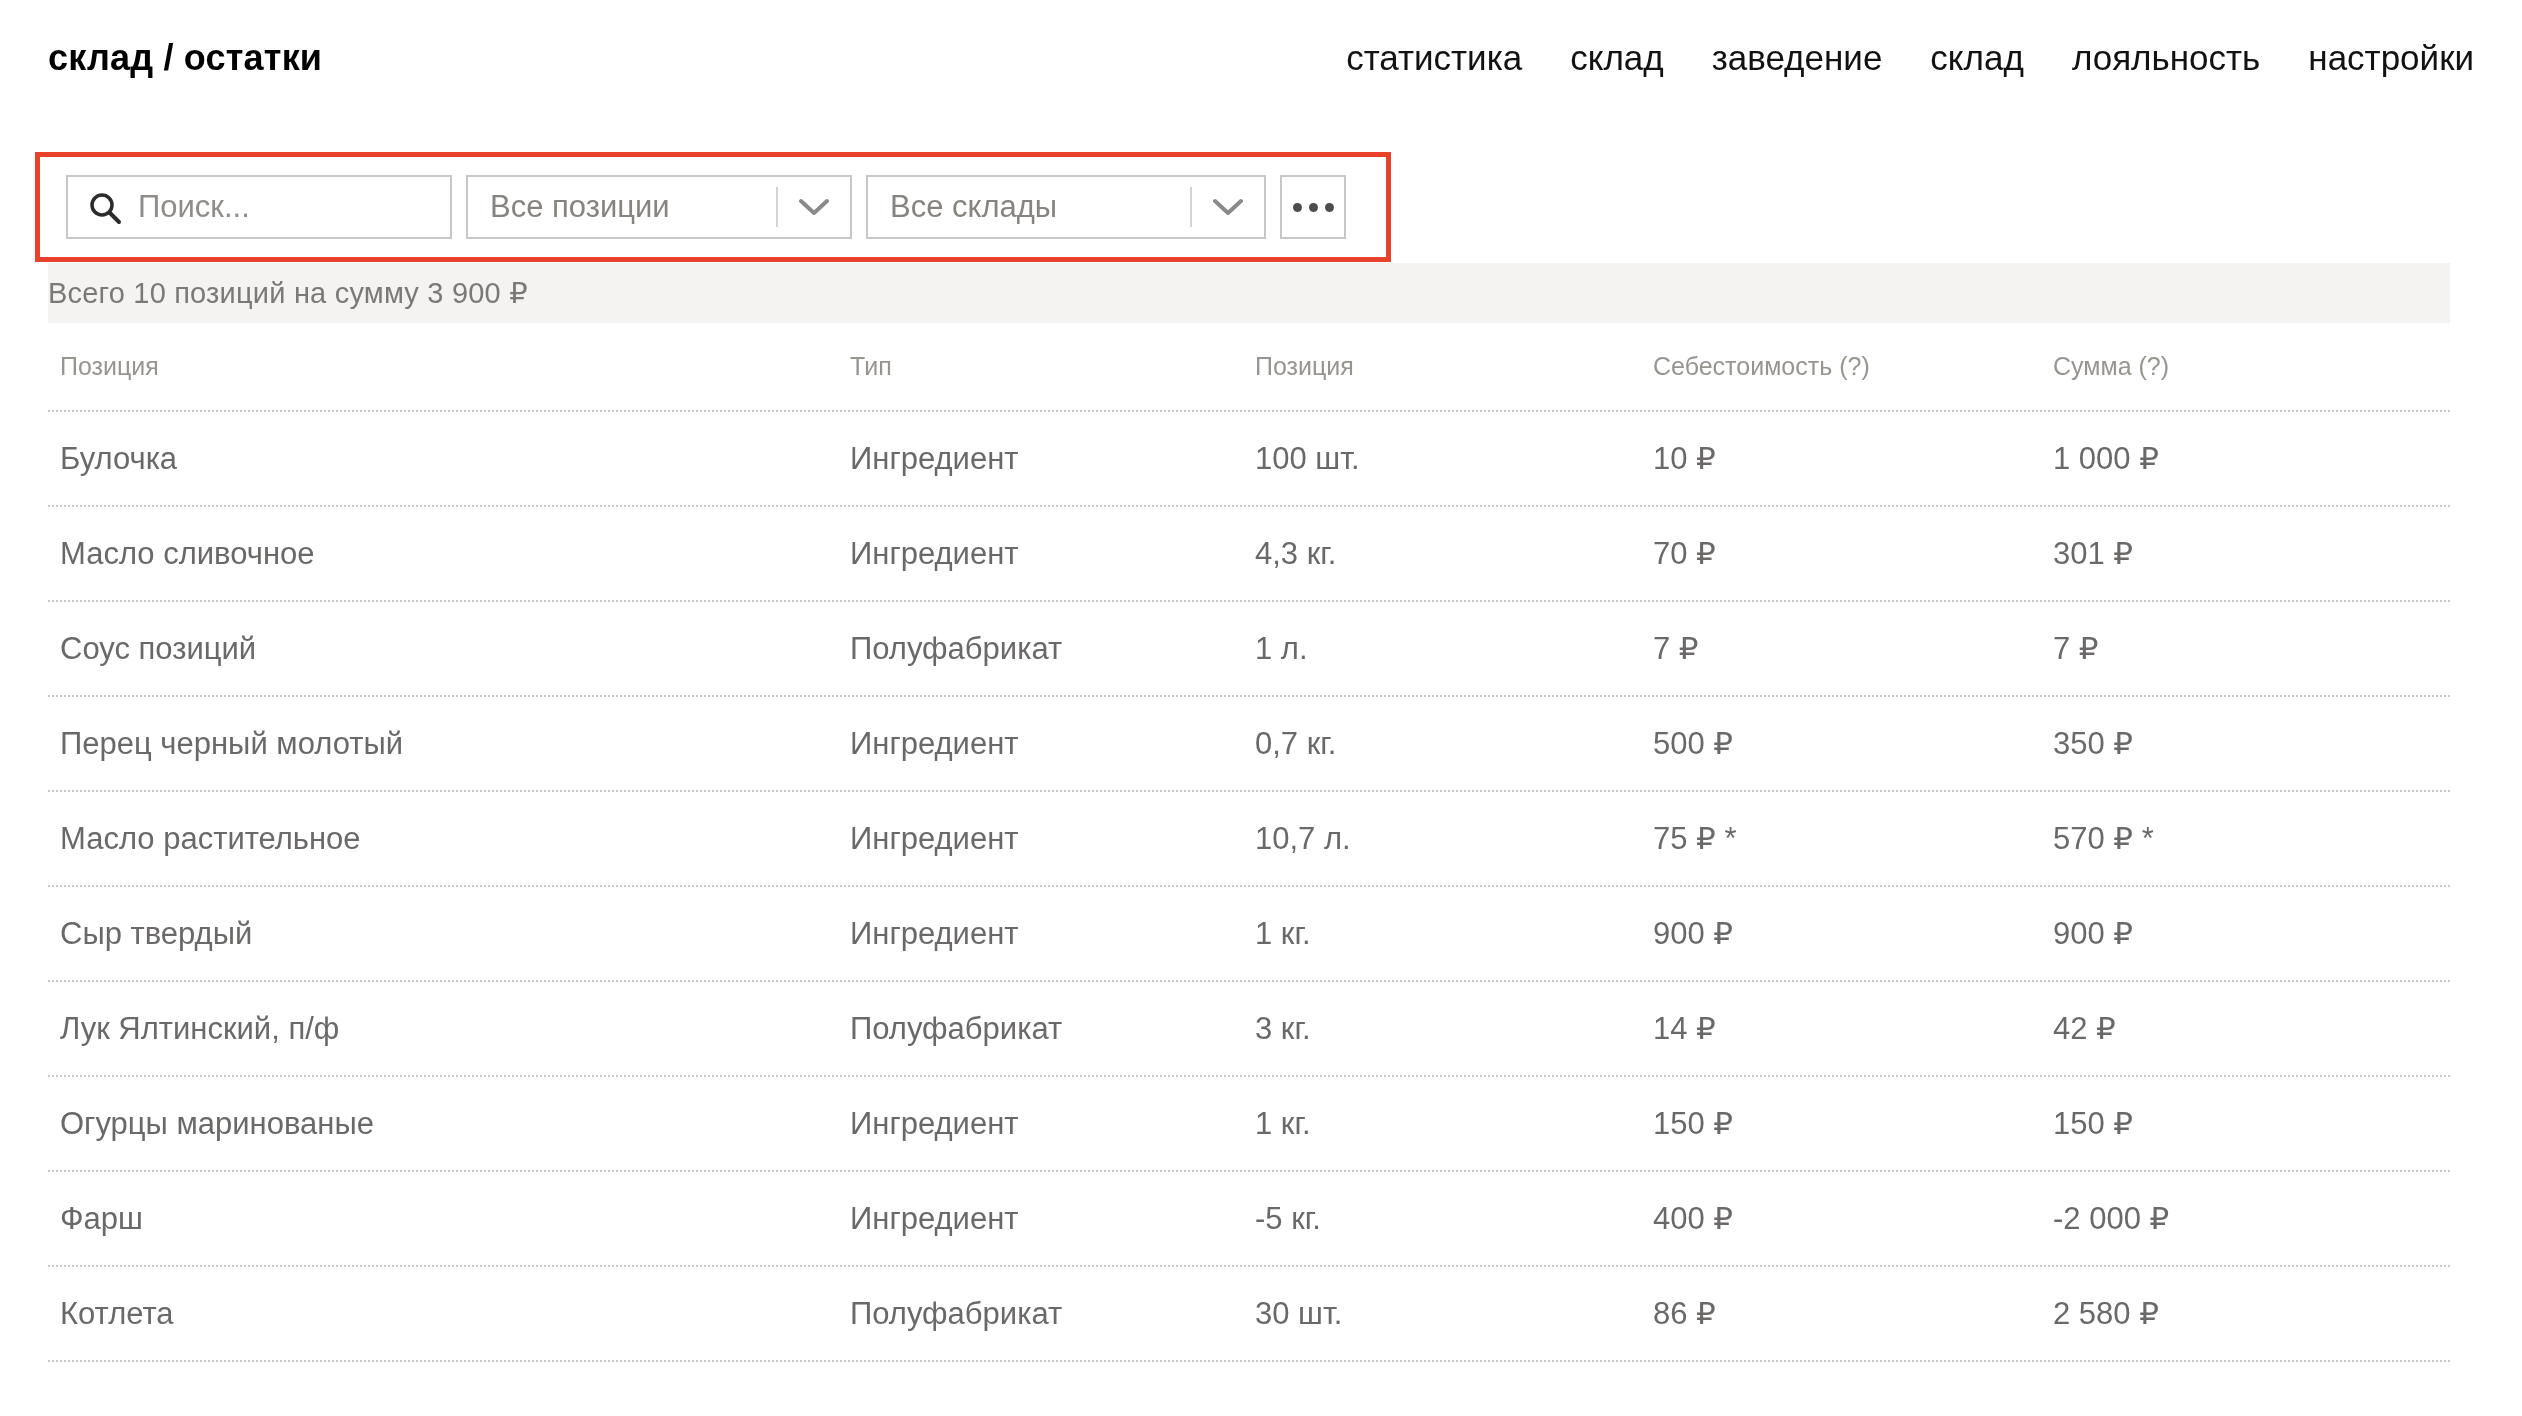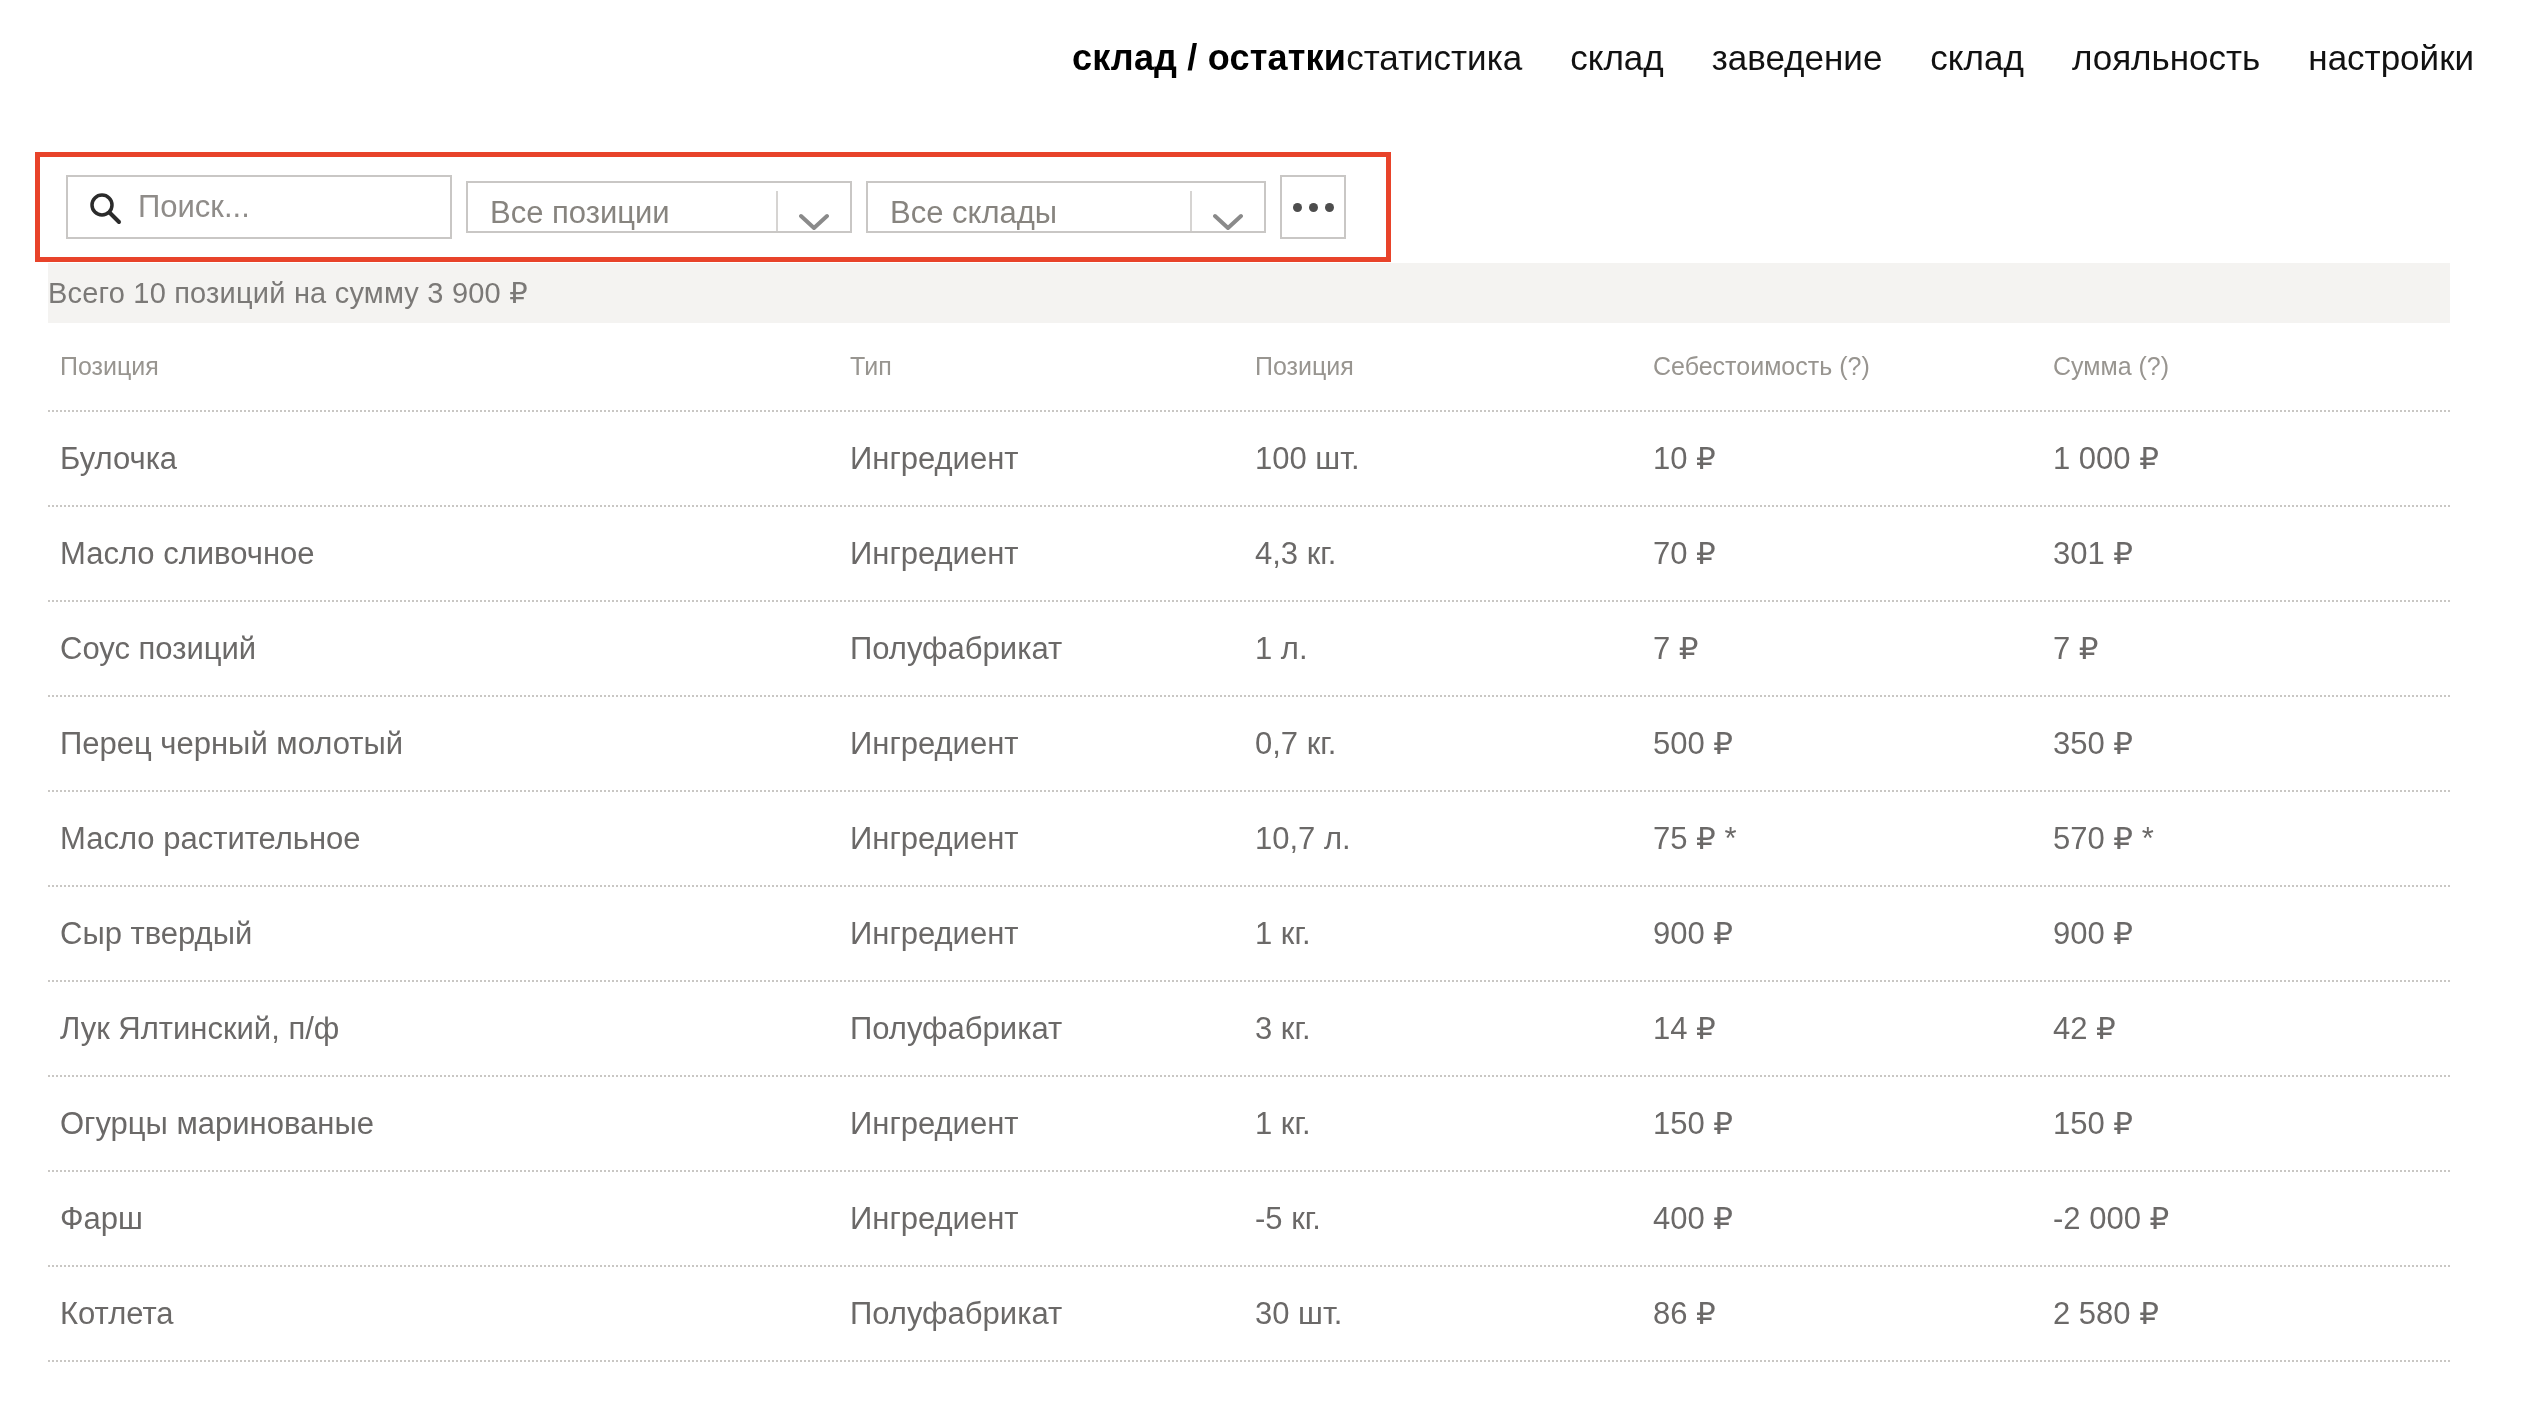--- a/index.html
+++ b/index.html
@@ -4,21 +4,21 @@
 <style>
   * { margin:0; padding:0; box-sizing:border-box; }
   html,body { background:#ffffff; }
   body {
     width:2522px; height:1416px;
     font-family:"Liberation Sans","DejaVu Sans",sans-serif;
     color:#1a1a1a; overflow:hidden; position:relative;
   }
   
   .header {
-    display:flex; justify-content:flex-end; align-items:center;
+    display:flex; justify-content:space-between; align-items:center;
     height:116px; padding:0 48px;
   }
   .page-title { font-size:36px; font-weight:700; color:#000; letter-spacing:0.2px; }
   .top-nav { display:flex; gap:48px; }
   .nav-item { font-size:35px; color:#121212; text-decoration:none; cursor:pointer; }
   
   .filters-outline {
     margin:36px 0 0 35px; width:1356px; height:110px;
     border:5px solid #e8432a;
     display:flex; align-items:center; gap:14px; padding:0 26px;
@@ -31,22 +31,22 @@
   }
   .search-icon { position:absolute; left:20px; top:14px; width:36px; height:36px; }
   .search-box input {
     border:none; outline:none; width:100%; height:100%;
     padding-left:70px; padding-right:14px;
     font-family:inherit; font-size:31px; color:#3b82f6;
     background:transparent;
   }
   .search-box input::placeholder { color:#8f8c89; opacity:1; }
   .dropdown {
-    height:52px; border:2px solid #c9c7c5; background:#fff;
-    display:flex; align-items:flex-end; cursor:pointer; position:relative;
+    height:64px; border:2px solid #c9c7c5; background:#fff;
+    display:flex; align-items:center; cursor:pointer; position:relative;
   }
   .dd-positions { width:386px; }
   .dd-warehouses { width:400px; }
   .dd-value { font-size:31px; color:#87847f; padding-left:22px; flex:1;
               white-space:nowrap; overflow:hidden; }
   .dd-divider { width:2px; height:40px; background:#d6d4d2; }
   .dd-chevron { width:72px; display:flex; justify-content:center; align-items:center; }
   .more-btn {
     width:66px; height:64px; border:2px solid #c9c7c5; background:#fff;
     display:flex; justify-content:center; align-items:center; cursor:pointer;

